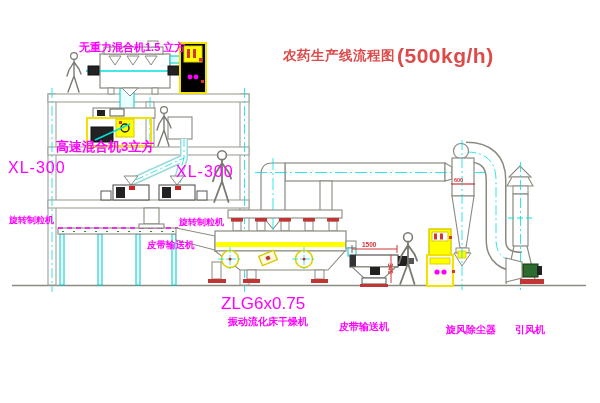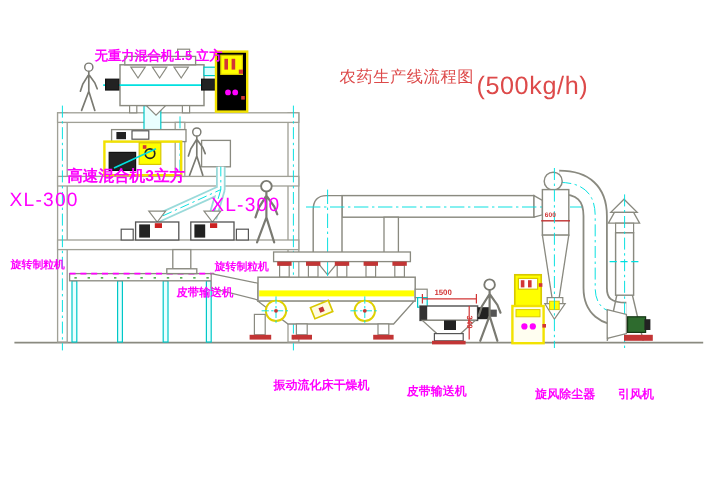--- a/index.html
+++ b/index.html
@@ -4,22 +4,22 @@
 <style>
   html,body{margin:0;padding:0;background:#fff;}
   .canvas{position:relative;width:600px;height:403px;background:#ffffff;overflow:hidden;
           font-family:"Liberation Sans",sans-serif;}
   svg{position:absolute;left:0;top:0;}
   .lbl{position:absolute;color:#ff00ff;white-space:nowrap;line-height:1;}
   .lbl.b{font-weight:bold;margin-top:31px;}
   .dim{position:absolute;color:#d23535;white-space:nowrap;line-height:1;font-weight:bold;}
   .title-wrap{position:absolute;left:283px;top:44px;display:flex;align-items:center;gap:2px;
               color:#dd4a4a;white-space:nowrap;}
-  .title-main{font-size:13.5px;font-weight:normal;letter-spacing:.5px;}
-  .title-cap{font-size:21px;font-weight:normal;letter-spacing:.5px;margin-top:16px;}
+  .title-main{font-size:13.5px;font-weight:bold;letter-spacing:.5px;}
+  .title-cap{font-size:21px;font-weight:bold;letter-spacing:.5px;}
   .rot90{transform:rotate(90deg);transform-origin:left top;}
 </style>
 </head>
 <body>
 
 <div class="canvas">
 
 <svg width="600" height="403" viewBox="0 0 600 403">
   <defs>
     <g id="person-shape">
@@ -254,20 +254,21 @@
 
 <div class="lbl" style="left:8px;top:160px;font-size:16px;letter-spacing:1px">XL-300</div>
 <div class="lbl b" style="left:9px;top:185px;font-size:9px">旋转制粒机</div>
 
 <div class="lbl" style="left:176px;top:164px;font-size:16px;letter-spacing:1px">XL-300</div>
 <div class="lbl b" style="left:179px;top:187px;font-size:9px">旋转制粒机</div>
 
 <div class="lbl b" style="left:147px;top:209px;font-size:9.5px">皮带输送机</div>
 
 <div class="lbl b" style="left:228px;top:286px;font-size:10px">振动流化床干燥机</div>
+<div class="lbl" style="left:221px;top:295px;font-size:17px">ZLG6x0.75</div>
 
 <div class="lbl b" style="left:339px;top:291px;font-size:10px">皮带输送机</div>
 
 <div class="lbl b" style="left:446px;top:294px;font-size:10px">旋风除尘器</div>
 <div class="lbl b" style="left:515px;top:294px;font-size:10px">引风机</div>
 
 <div class="dim" style="left:362px;top:242px;font-size:6.5px">1500</div>
 <div class="dim rot90" style="left:393px;top:263px;font-size:6.5px">340</div>
 <div class="dim" style="left:454px;top:178px;font-size:5.5px">600</div>
 

